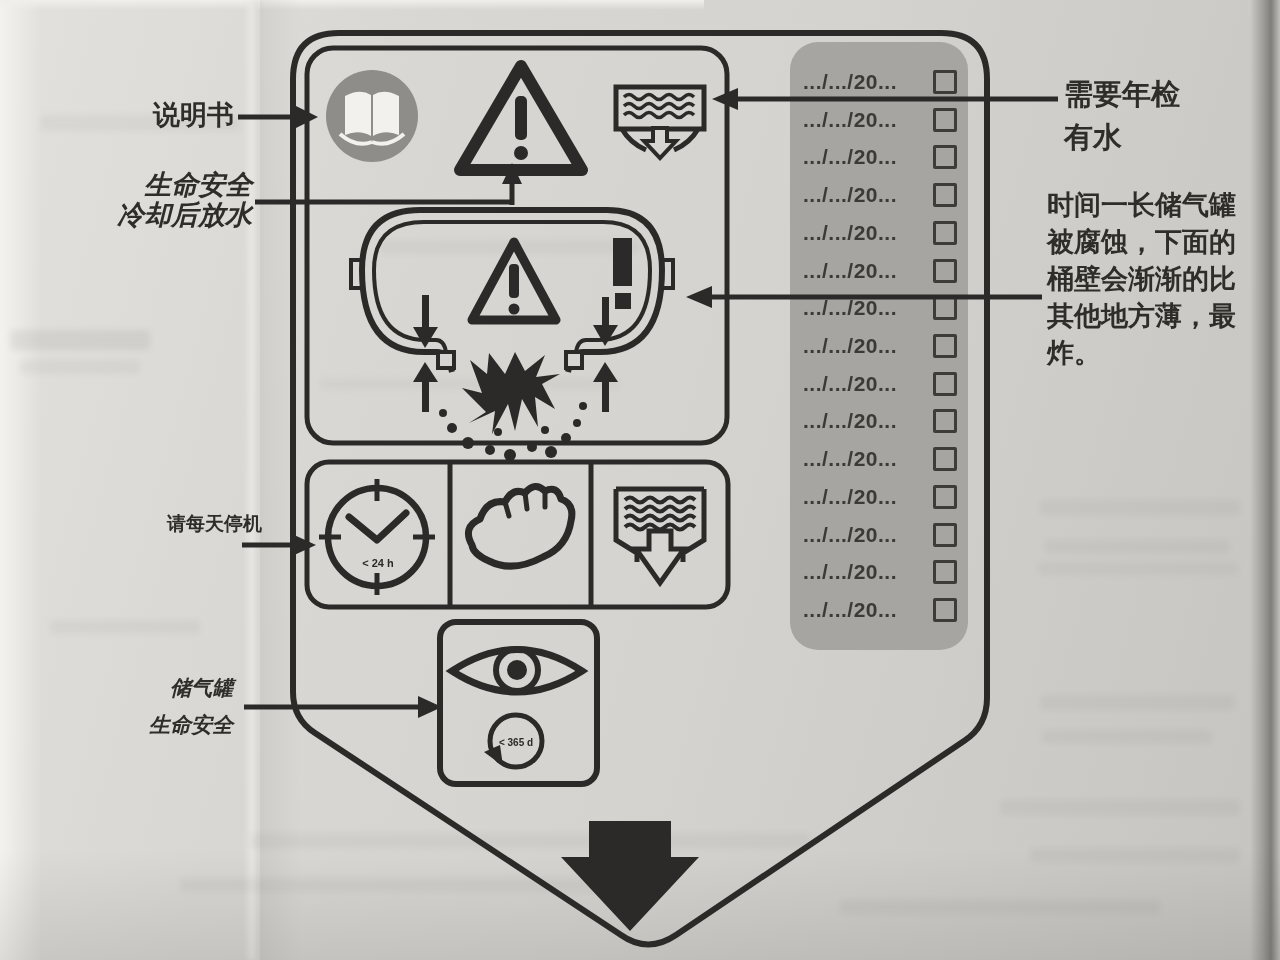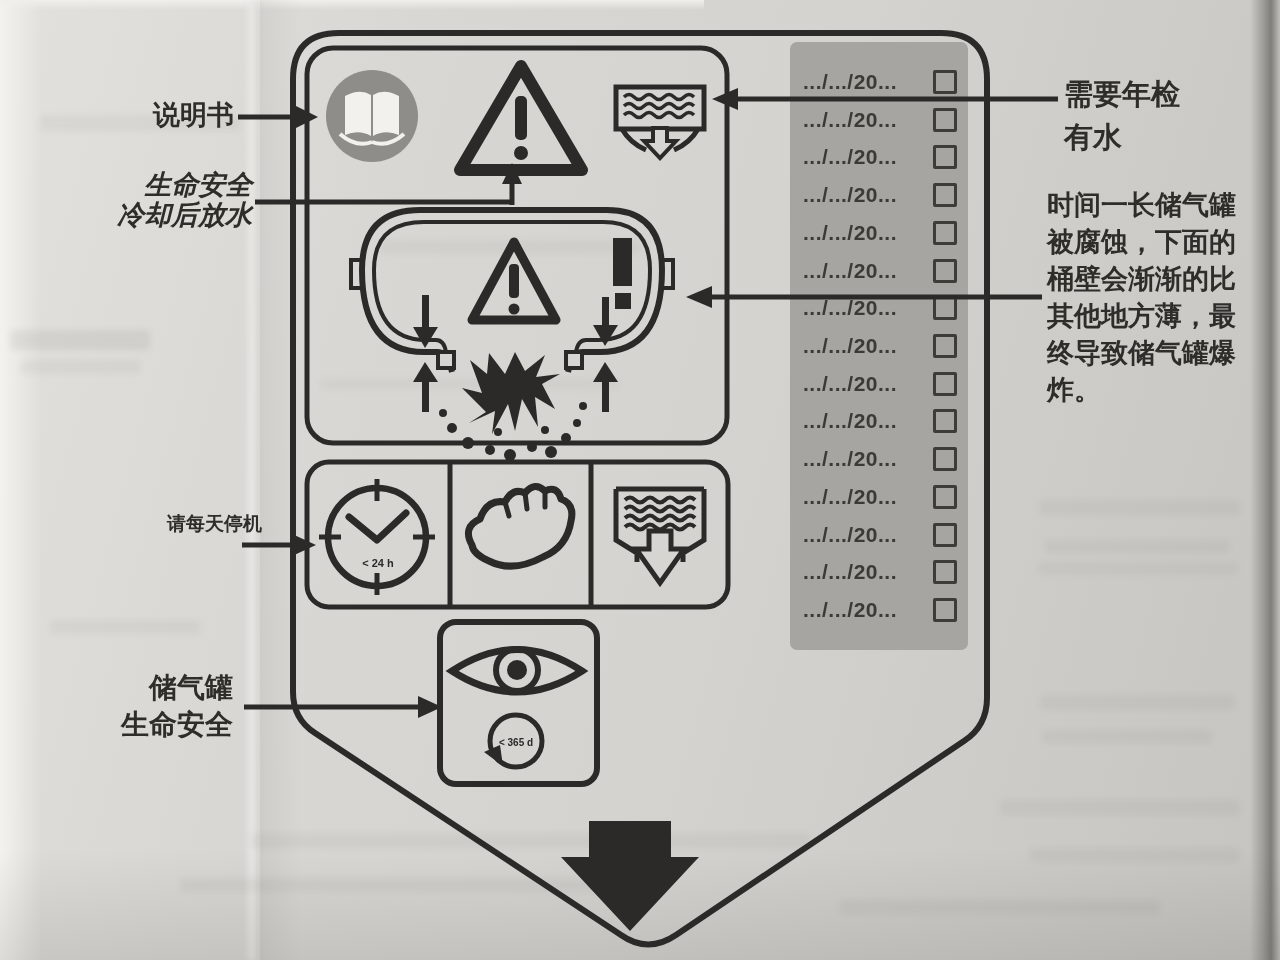--- a/index.html
+++ b/index.html
@@ -19,36 +19,36 @@
     background:linear-gradient(90deg,rgba(120,119,116,.10),rgba(120,119,116,0));}
   .edge-right{position:absolute;right:0;top:0;width:30px;height:100%;
     background:linear-gradient(90deg,rgba(180,179,176,0),#a2a19e 40%,#7f7e7b 70%,#c0bfbc 100%);}
   .shade-bottom{position:absolute;left:0;bottom:0;width:100%;height:110px;
     background:linear-gradient(180deg,rgba(70,70,65,0),rgba(70,70,65,.13));}
   .smudge{position:absolute;background:#55544f;opacity:.06;filter:blur(3px);border-radius:4px;}
 
   
   .date-panel{
     position:absolute;left:790px;top:42px;width:178px;height:608px;
-    background:#a6a5a2;border-radius:7px;box-sizing:border-box;
+    background:#a6a5a2;border-radius:28px;box-sizing:border-box;
     display:flex;flex-direction:column;padding:21px 0;
   }
   .date-row{flex:1;display:flex;align-items:center;justify-content:space-between;padding:0 11px 0 13px;}
   .date-text{font-weight:700;font-size:21px;letter-spacing:.5px;color:#3b3a37;white-space:nowrap;}
   .date-checkbox{width:24px;height:24px;border:3px solid #3d3c39;border-radius:2px;box-sizing:border-box;background:transparent;}
 
   
   .ann{position:absolute;font-weight:700;color:#2e2d2a;white-space:nowrap;}
   .ann div{white-space:nowrap;}
   .a-manual{left:120px;top:100px;width:114px;text-align:right;font-size:27px;line-height:30px;}
   .a-safety{left:110px;top:170px;width:142px;text-align:right;font-size:27px;line-height:30px;font-style:italic;}
   .a-water{left:1064px;top:73px;font-size:29px;line-height:43px;text-align:left;}
   .a-corrosion{left:1047px;top:187px;font-size:27px;line-height:37px;text-align:left;}
   .a-daily{left:96px;top:504px;width:166px;text-align:right;font-size:19px;line-height:40px;}
-  .a-annual{left:100px;top:669px;width:133px;text-align:right;font-size:28px;line-height:37px;}
+  .a-annual{left:100px;top:669px;width:133px;text-align:right;font-size:21px;line-height:37px;font-style:italic;}
 
   svg.overlay{position:absolute;left:0;top:0;pointer-events:none;}
   svg text{font-family:"Liberation Sans","DejaVu Sans",sans-serif;}
 </style>
 </head>
 <body>
 
 <div class="page">
 
   <div class="edge-left"></div>
@@ -152,21 +152,20 @@
   <div class="ann a-water">
     <div>需要年检</div>
     <div>有水</div>
   </div>
 
   <div class="ann a-corrosion">
     <div>时间一长储气罐</div>
     <div>被腐蚀，下面的</div>
     <div>桶壁会渐渐的比</div>
     <div>其他地方薄，最</div>
-    <div>终导致储气罐爆</div>
     <div>炸。</div>
   </div>
 
   <div class="ann a-daily">
     <div>请每天停机</div>
   </div>
 
   <div class="ann a-annual">
     <div>储气罐</div>
     <div>生命安全</div>

